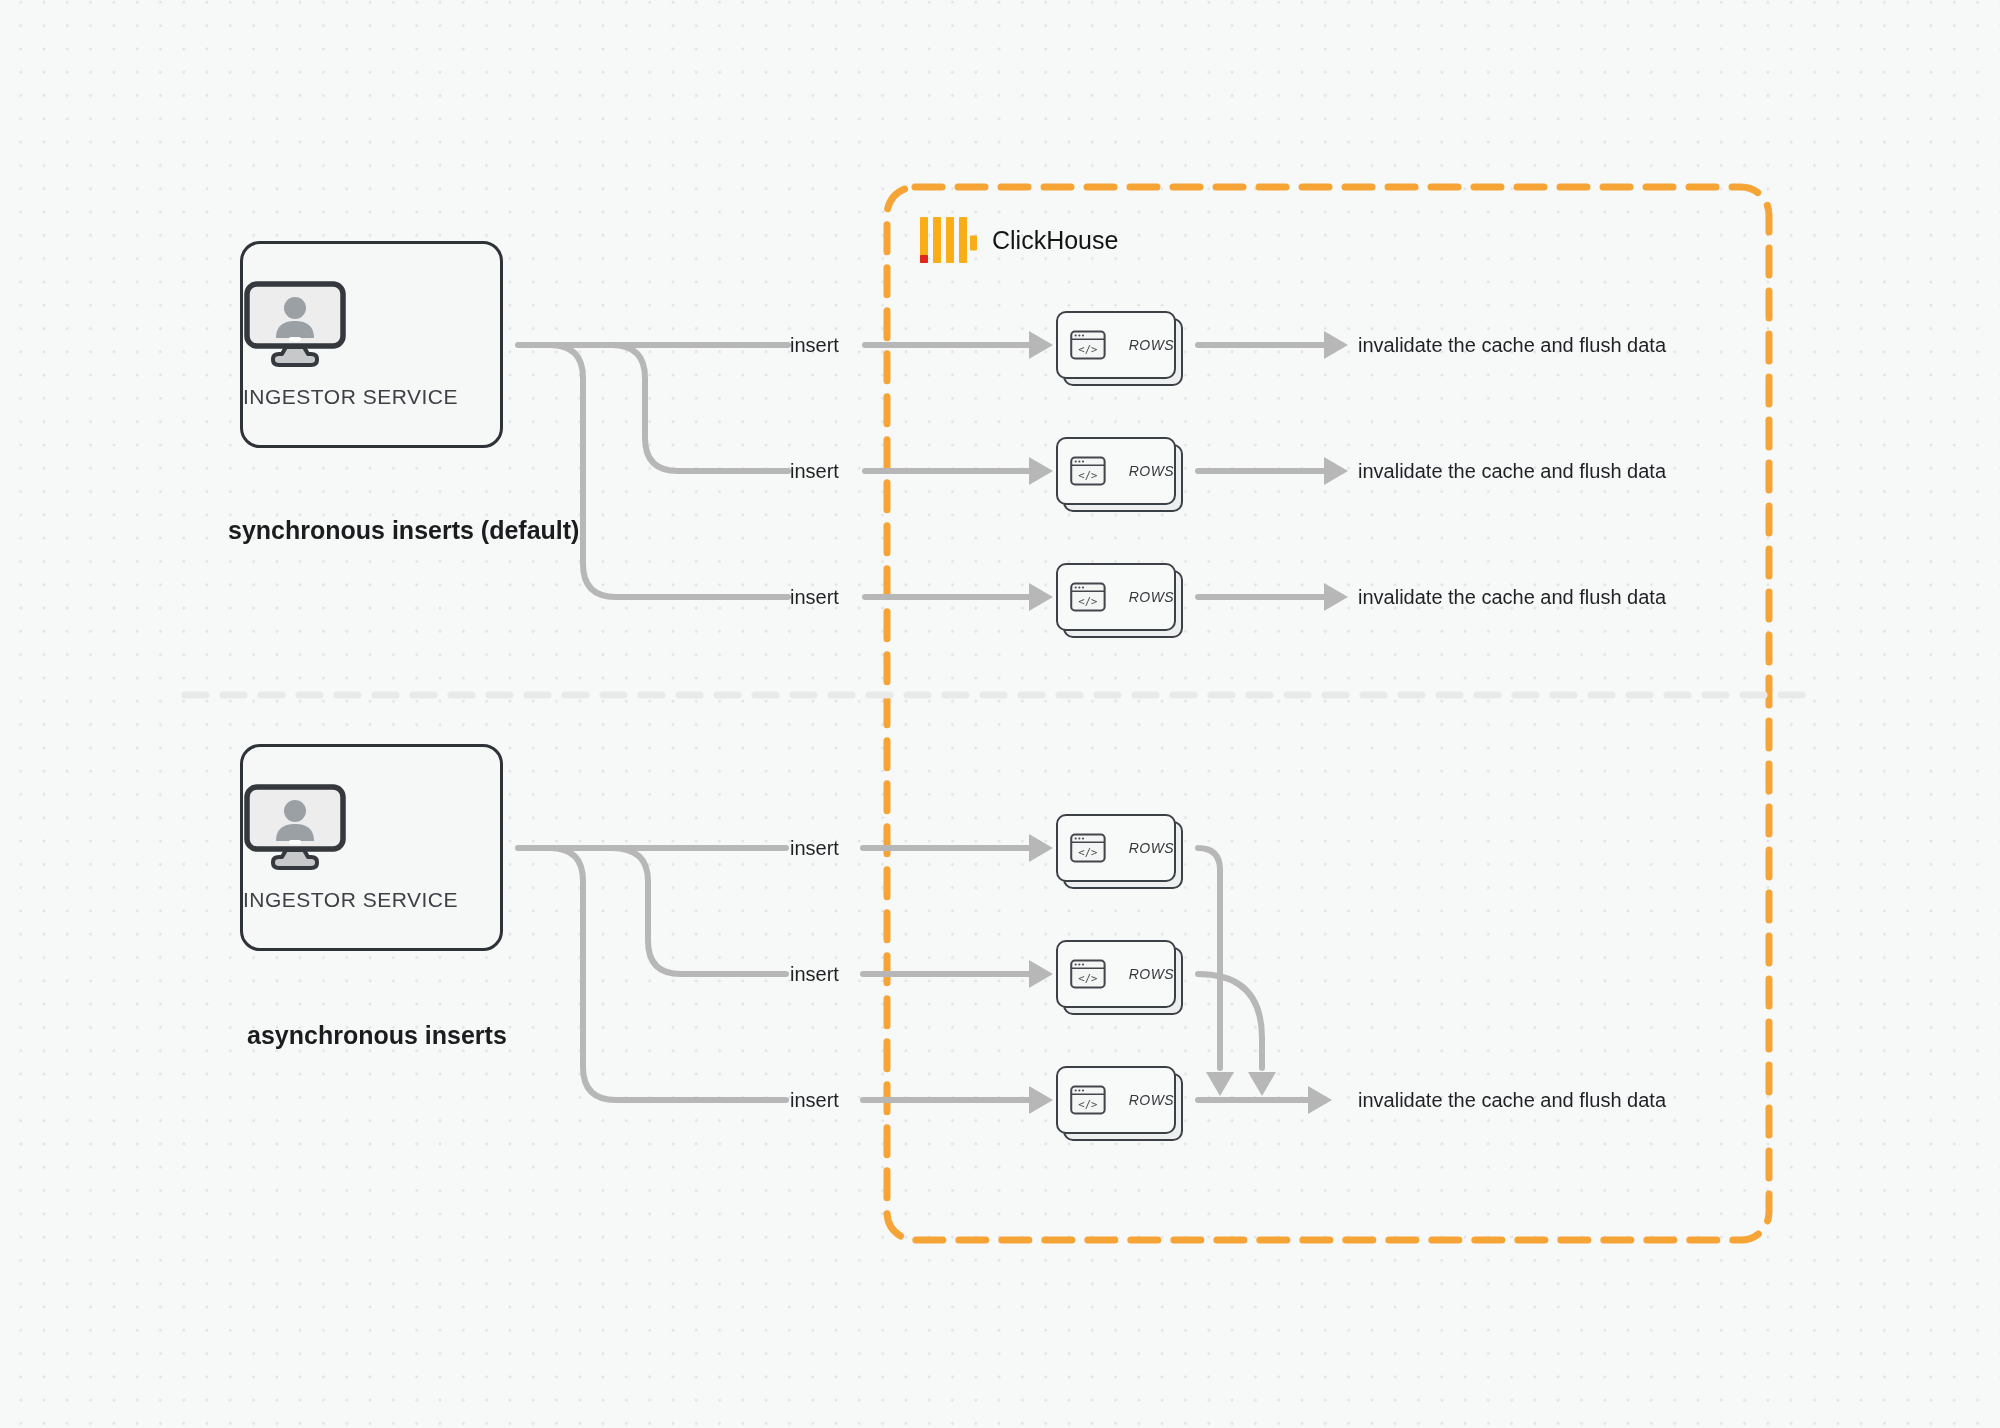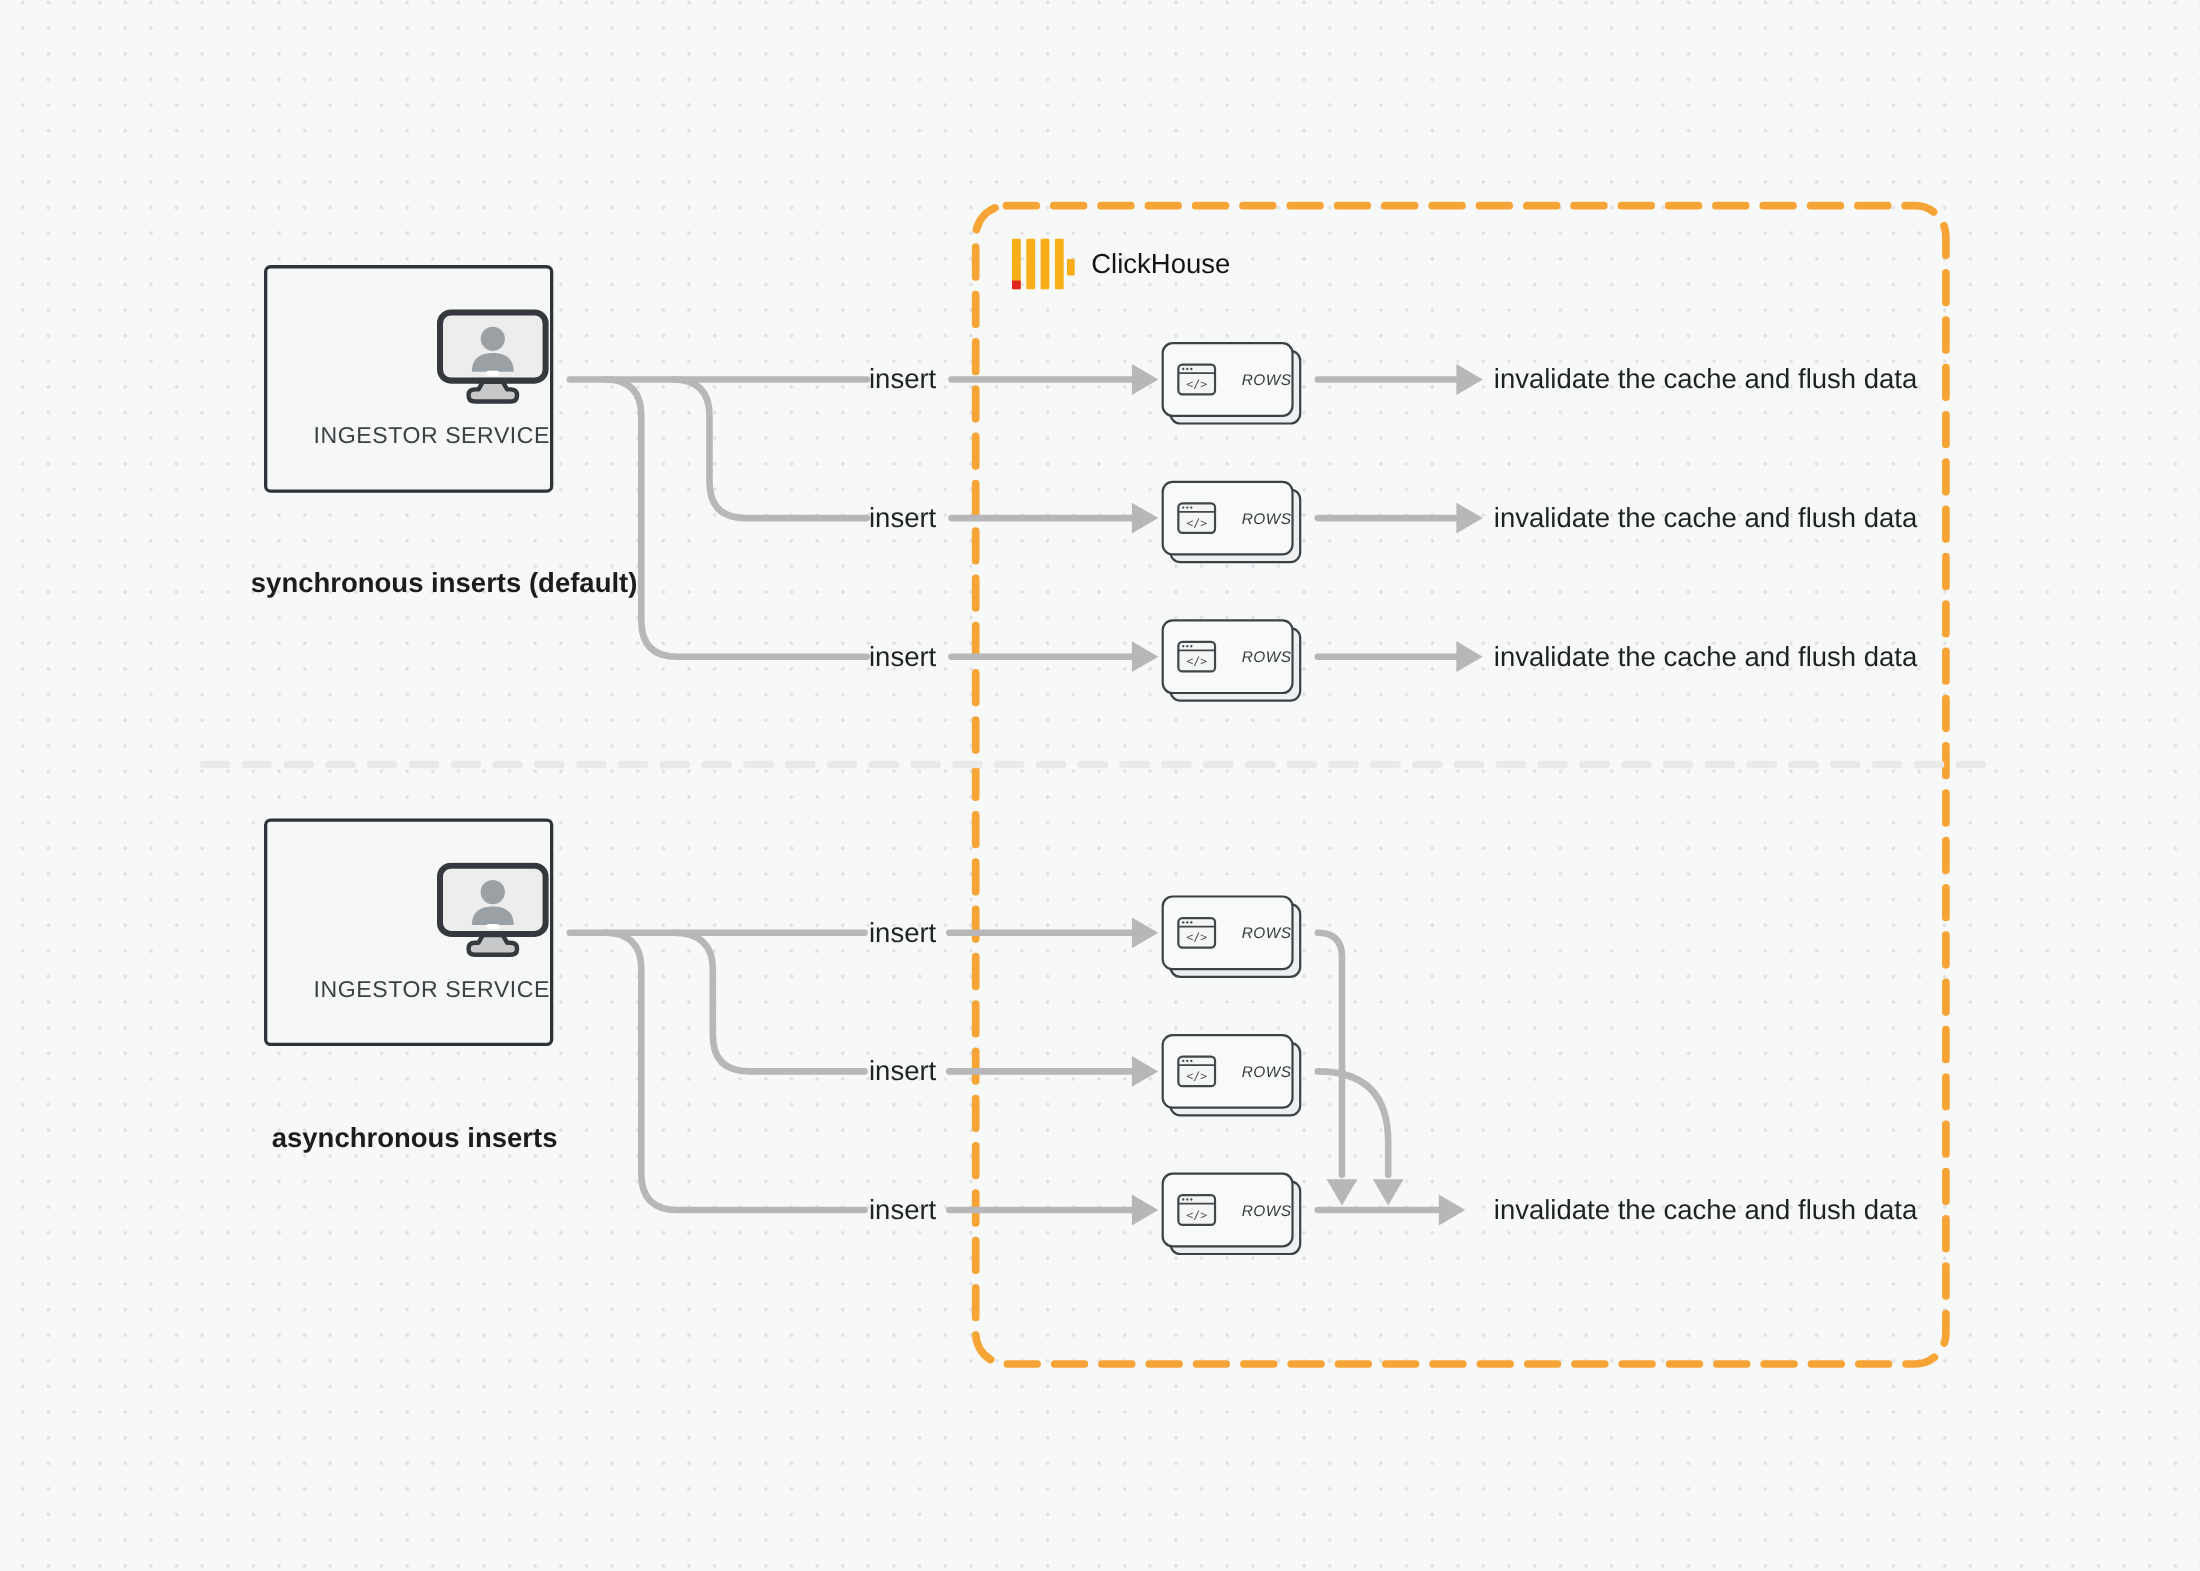--- a/index.html
+++ b/index.html
@@ -7,27 +7,27 @@
     position:relative;width:2000px;height:1428px;overflow:hidden;
     background-color:#f7f8f8;
     background-image:radial-gradient(circle,#e1e2e3 1.4px,transparent 1.6px);
     background-size:23.3px 23.3px;background-position:9px 14px;
     font-family:"Liberation Sans",sans-serif;
   }
   .overlay{position:absolute;left:0;top:0;width:2000px;height:1428px;}
 
   .service-box{
     position:absolute;width:263px;height:207px;box-sizing:border-box;
-    background:#f6f7f7;border:3.5px solid #2e3338;border-radius:6px;
-    display:flex;flex-direction:column;align-items:flex-end;justify-content:center;gap:12px;
+    background:#f6f7f7;border:3.5px solid #2e3338;border-radius:20px;
+    display:flex;flex-direction:column;align-items:flex-start;justify-content:center;gap:12px;
   }
   .service-label{font-size:21px;letter-spacing:.5px;color:#3d4145;}
 
   .section-label{position:absolute;font-size:25px;font-weight:bold;color:#1a1c1e;white-space:nowrap;}
-  .flow-label{position:absolute;font-size:25px;color:#1f2224;line-height:30px;white-space:nowrap;}
+  .flow-label{position:absolute;font-size:20px;color:#1f2224;line-height:30px;white-space:nowrap;}
 
   .rows-card{position:absolute;width:127px;height:75px;}
   .rows-card .back{
     position:absolute;left:7px;top:7px;width:120px;height:68px;box-sizing:border-box;
     border:2.5px solid #3c4146;border-radius:10px;background:#edeff0;
   }
   .rows-card .front{
     position:absolute;left:0;top:0;width:120px;height:68px;box-sizing:border-box;
     border:2.5px solid #3c4146;border-radius:10px;background:#f8f9f9;
     display:flex;align-items:center;padding-left:12px;gap:11px;

